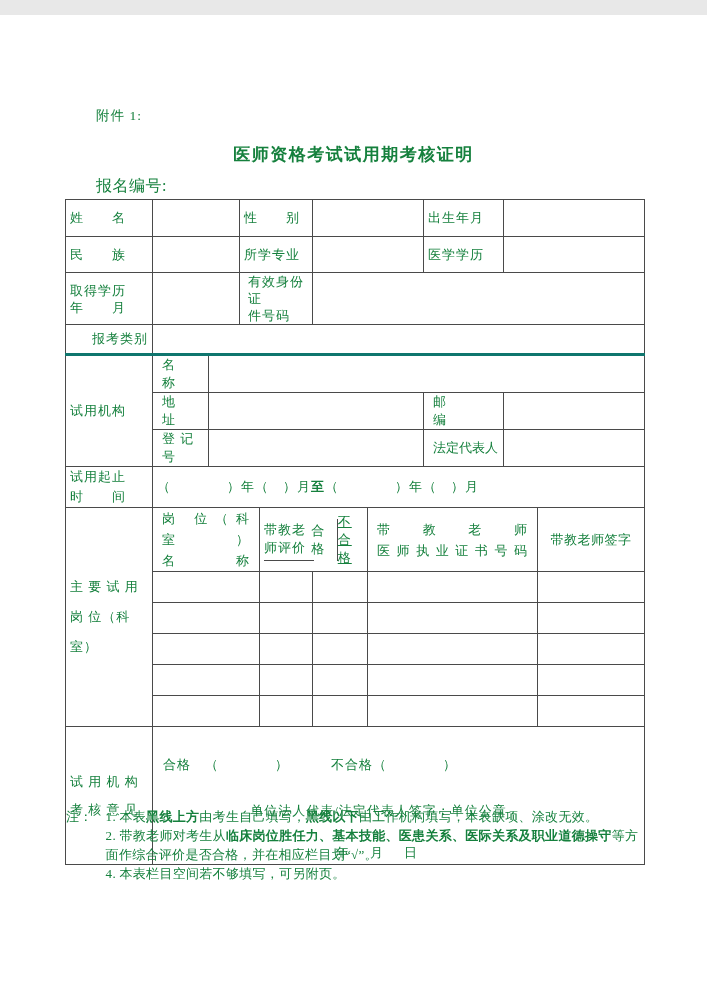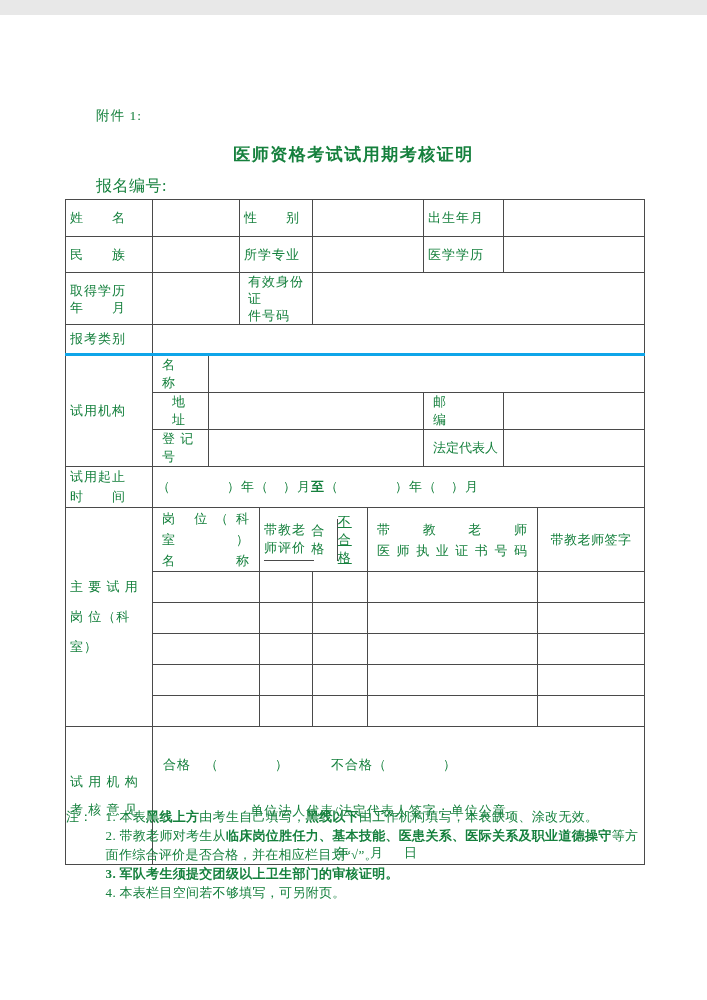--- a/index.html
+++ b/index.html
@@ -29,21 +29,21 @@
     overflow:hidden;
   }
   td.lab { padding-left:13px; text-align:left; }
   td.pre { white-space:pre-line; line-height:17px; }
   td.pre-big { white-space:pre-line; line-height:30px; padding-left:13px; }
   td.pre-mid { white-space:pre-line; line-height:28px; padding-left:13px; }
   td.pre-p  { white-space:pre-line; line-height:20px; padding-left:13px; }
   tr.h37 { height:37px; } tr.h36 { height:36px; } tr.h35 { height:35px; }
   tr.h30 { height:30px; } tr.h31 { height:31px; } tr.h42 { height:42px; }
   tr.h138 { height:138px; }
-  tr.thick td { border-bottom:3px solid #0ea5e9; }
+  tr.thick td { border-bottom:3px solid #0f766e;text-align:right; }
 
   .jl { text-align:justify; text-align-last:justify; line-height:21px; padding:0 5px; }
   td.hdr2 { padding:0 8px; vertical-align:middle; }
 
   td.evalcell { padding:0; }
   .eval-wrap { display:flex; flex-direction:row; height:42px; }
   .eval-top { flex:1; display:flex; align-items:center; justify-content:center;
               border-bottom:1px solid #4a4a4a; }
   .eval-bottom { flex:1; display:flex; }
   .eval-pass { width:49%; border-right:1px solid #4a4a4a; display:flex;
@@ -119,21 +119,21 @@
       <td class="lab">报考类别</td>
       <td colspan="9"></td>
     </tr>
 
     <tr class="h31">
       <td rowspan="3" class="lab">试用机构</td>
       <td class="lab" style="padding-left:9px">名　　称</td>
       <td colspan="8"></td>
     </tr>
     <tr class="h30">
-      <td class="lab" style="padding-left:19px">地　　址</td>
+      <td class="lab" style="padding-left:9px">地　　址</td>
       <td colspan="5"></td>
       <td class="lab" style="padding-left:9px">邮　　　编</td>
       <td colspan="2"></td>
     </tr>
     <tr class="h30">
       <td class="lab" style="padding-left:9px">登 记 号</td>
       <td colspan="5"></td>
       <td class="lab" style="padding-left:9px; letter-spacing:0">法定代表人</td>
       <td colspan="2"></td>
     </tr>
@@ -214,18 +214,17 @@
       </td>
     </tr>
   </tbody>
     </table>
 
   <div class="notes">
     <span class="notes-label">注：</span>
     <div class="notes-list">
         <div class="note-item"><span>1. 本表</span><span class="b">黑线上方</span><span>由考生自己填写，</span><span class="b">黑线以下</span><span>由工作机构填写，本表缺项、涂改无效。</span></div>
         <div class="note-item"><span>2. 带教老师对考生从</span><span class="b">临床岗位胜任力、基本技能、医患关系、医际关系及职业道德操守</span><span>等方面作综合评价是否合格，并在相应栏目划“√”。</span></div>
-        <div class="note-item"><span class="b">3. 军队考生须提交团级以上卫生部门的审核证明。</span></div>
         <div class="note-item"><span>4. 本表栏目空间若不够填写，可另附页。</span></div>
       </div>
   </div>
 
 </div>
 
 </body></html>

